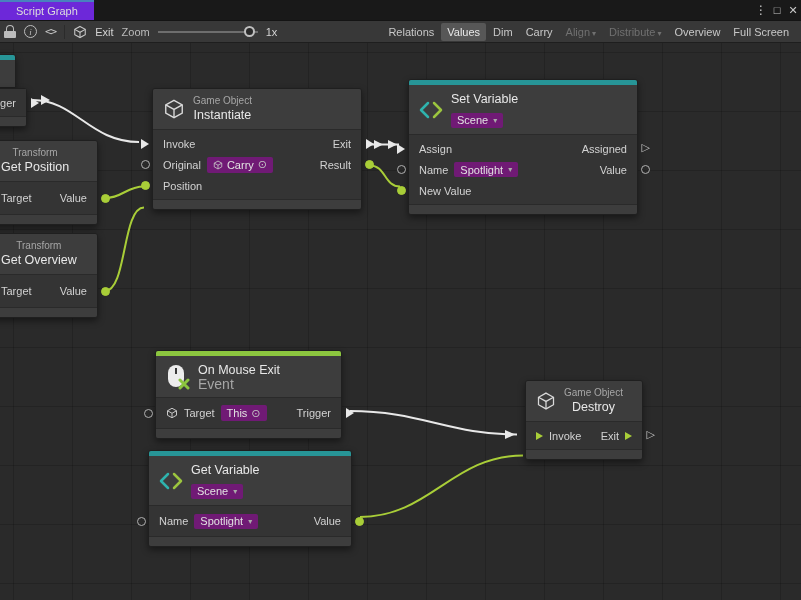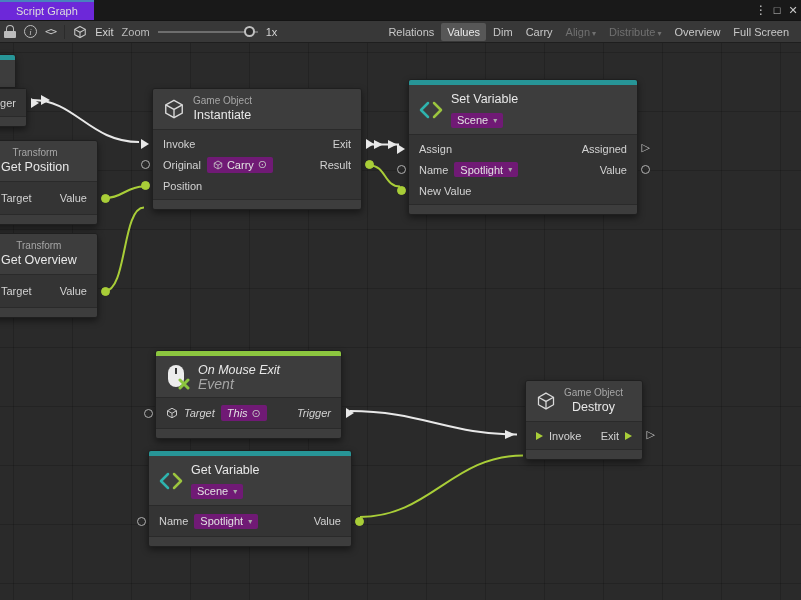--- a/index.html
+++ b/index.html
@@ -296,21 +296,21 @@
           <span class="p r pcircle"></span>
         </div>
         <div class="nrow">
           <span class="p l pcircle green"></span>
           <span>New Value</span>
         </div>
       </div>
       <div class="nfooter"></div>
     </div>
 
-    <div class="node" style="left:155px; top:307px; width:187px;font-style:italic;">
+    <div class="node" style="left:155px; top:307px; width:187px;">
       <div class="colorbar bar-green"></div>
       <div class="nheader">
         <span class="icon-wrap">
           <svg width="24" height="26" viewBox="0 0 24 26">
             <rect x="2" y="1" width="16" height="22" rx="8" fill="#ECECEC"></rect>
             <line x1="10" y1="4" x2="10" y2="10" stroke="#3A3A3A" stroke-width="2"></line>
             <path d="M14 16 L22 24 M22 16 L14 24" stroke="#8CC63F" stroke-width="3" stroke-linecap="round"></path>
           </svg>
         </span>
         <div>

